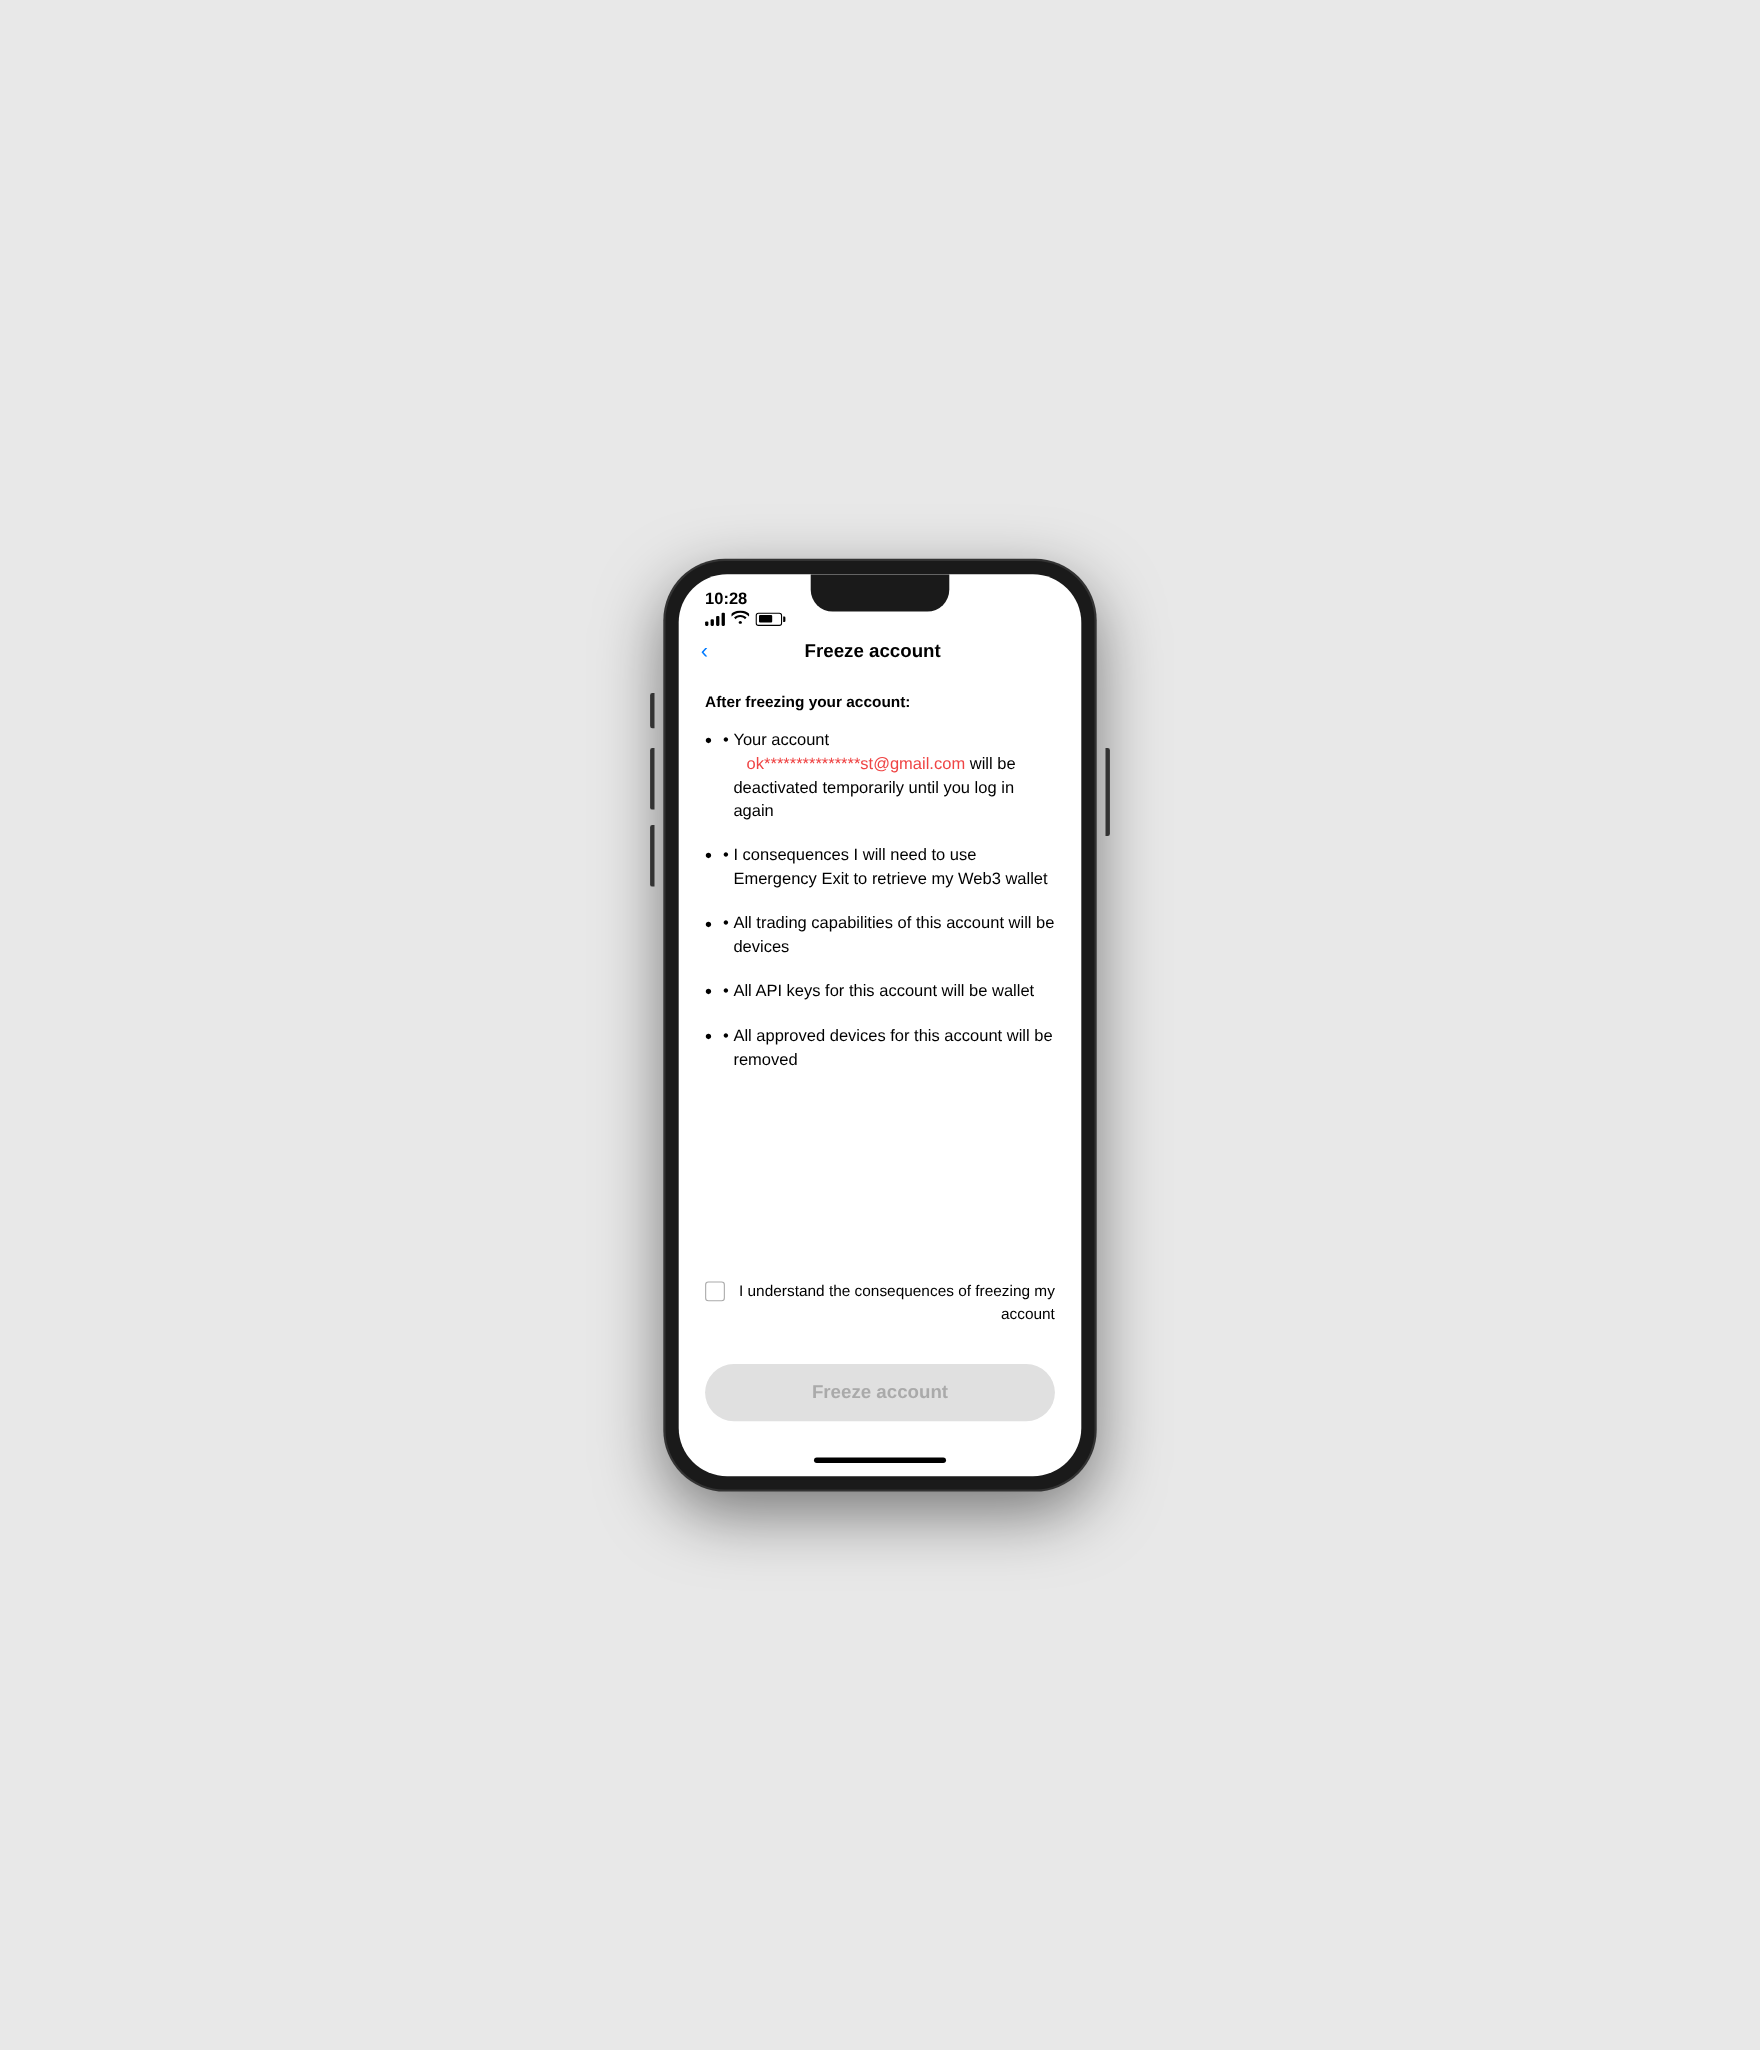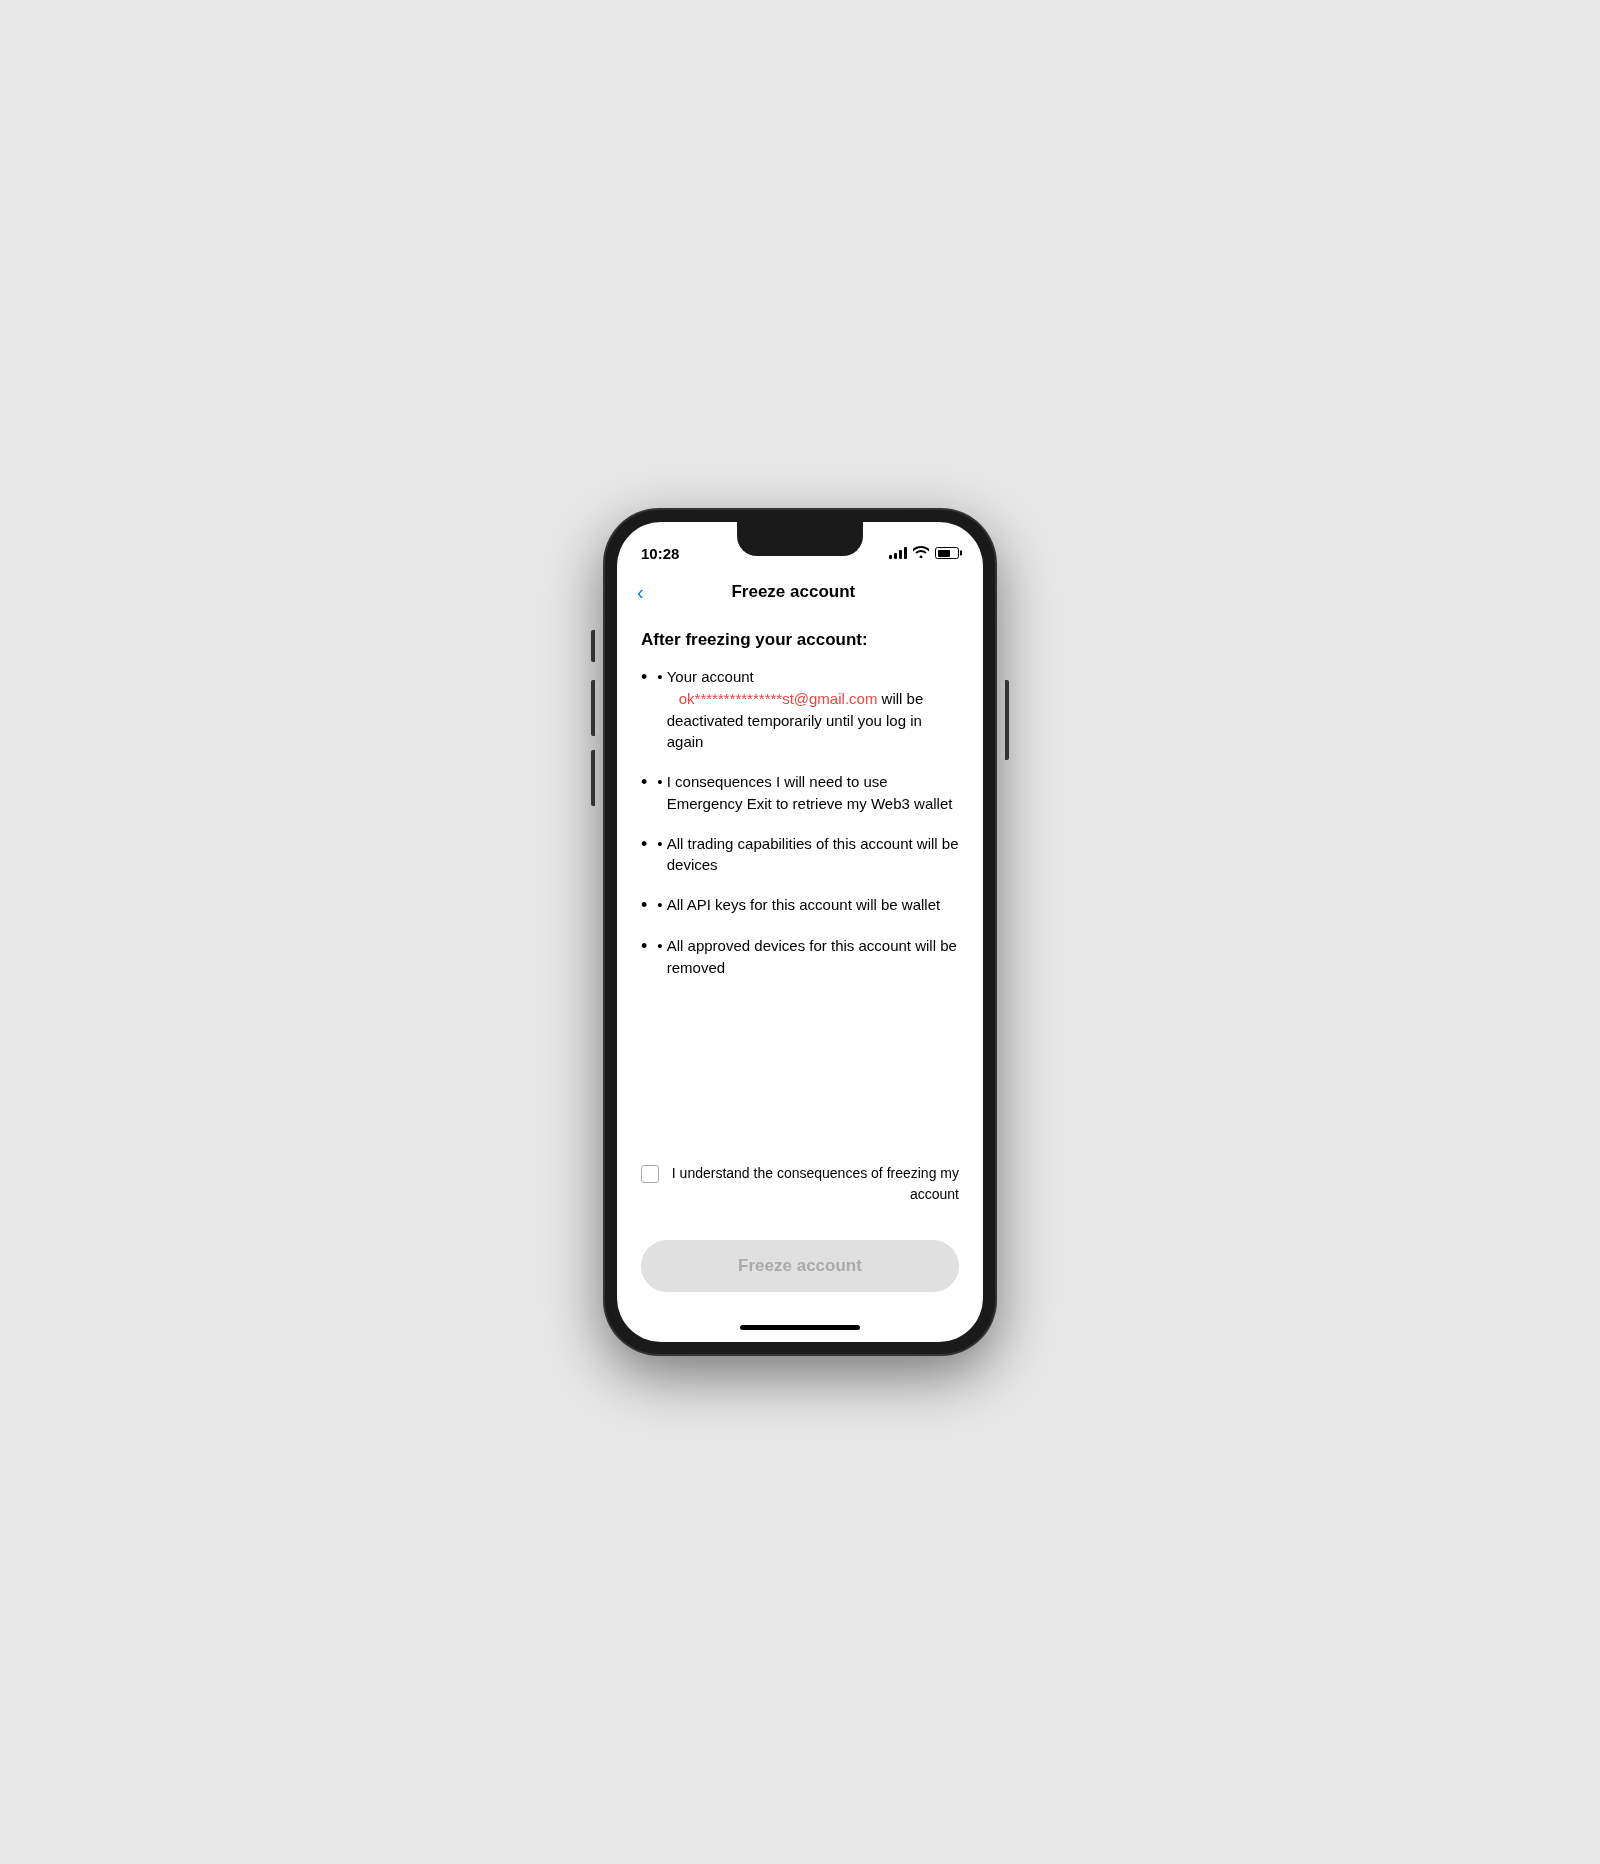--- a/index.html
+++ b/index.html
@@ -44,24 +44,24 @@
       height: 34px;
       background: #1a1a1a;
       border-radius: 0 0 20px 20px;
       z-index: 10;
     }
 
     
     .status-bar {
       display: flex;
       justify-content: space-between;
-      align-items: center;
       padding: 14px 24px 0 24px;
       height: 48px;
       flex-shrink: 0;
+      flex-direction: column;
     }
 
     .status-time {
       font-size: 15px;
       font-weight: 600;
       color: #000;
     }
 
     .status-icons {
       display: flex;
@@ -148,21 +148,21 @@
     }
 
     
     .content {
       flex: 1;
       overflow-y: auto;
       padding: 16px 24px;
     }
 
     .section-title {
-      font-size: 17px;
+      font-size: 14px;
       font-weight: 700;
       color: #000;
       margin-bottom: 16px;
     }
 
     .bullet-list {
       list-style: none;
       padding: 0;
     }
 

